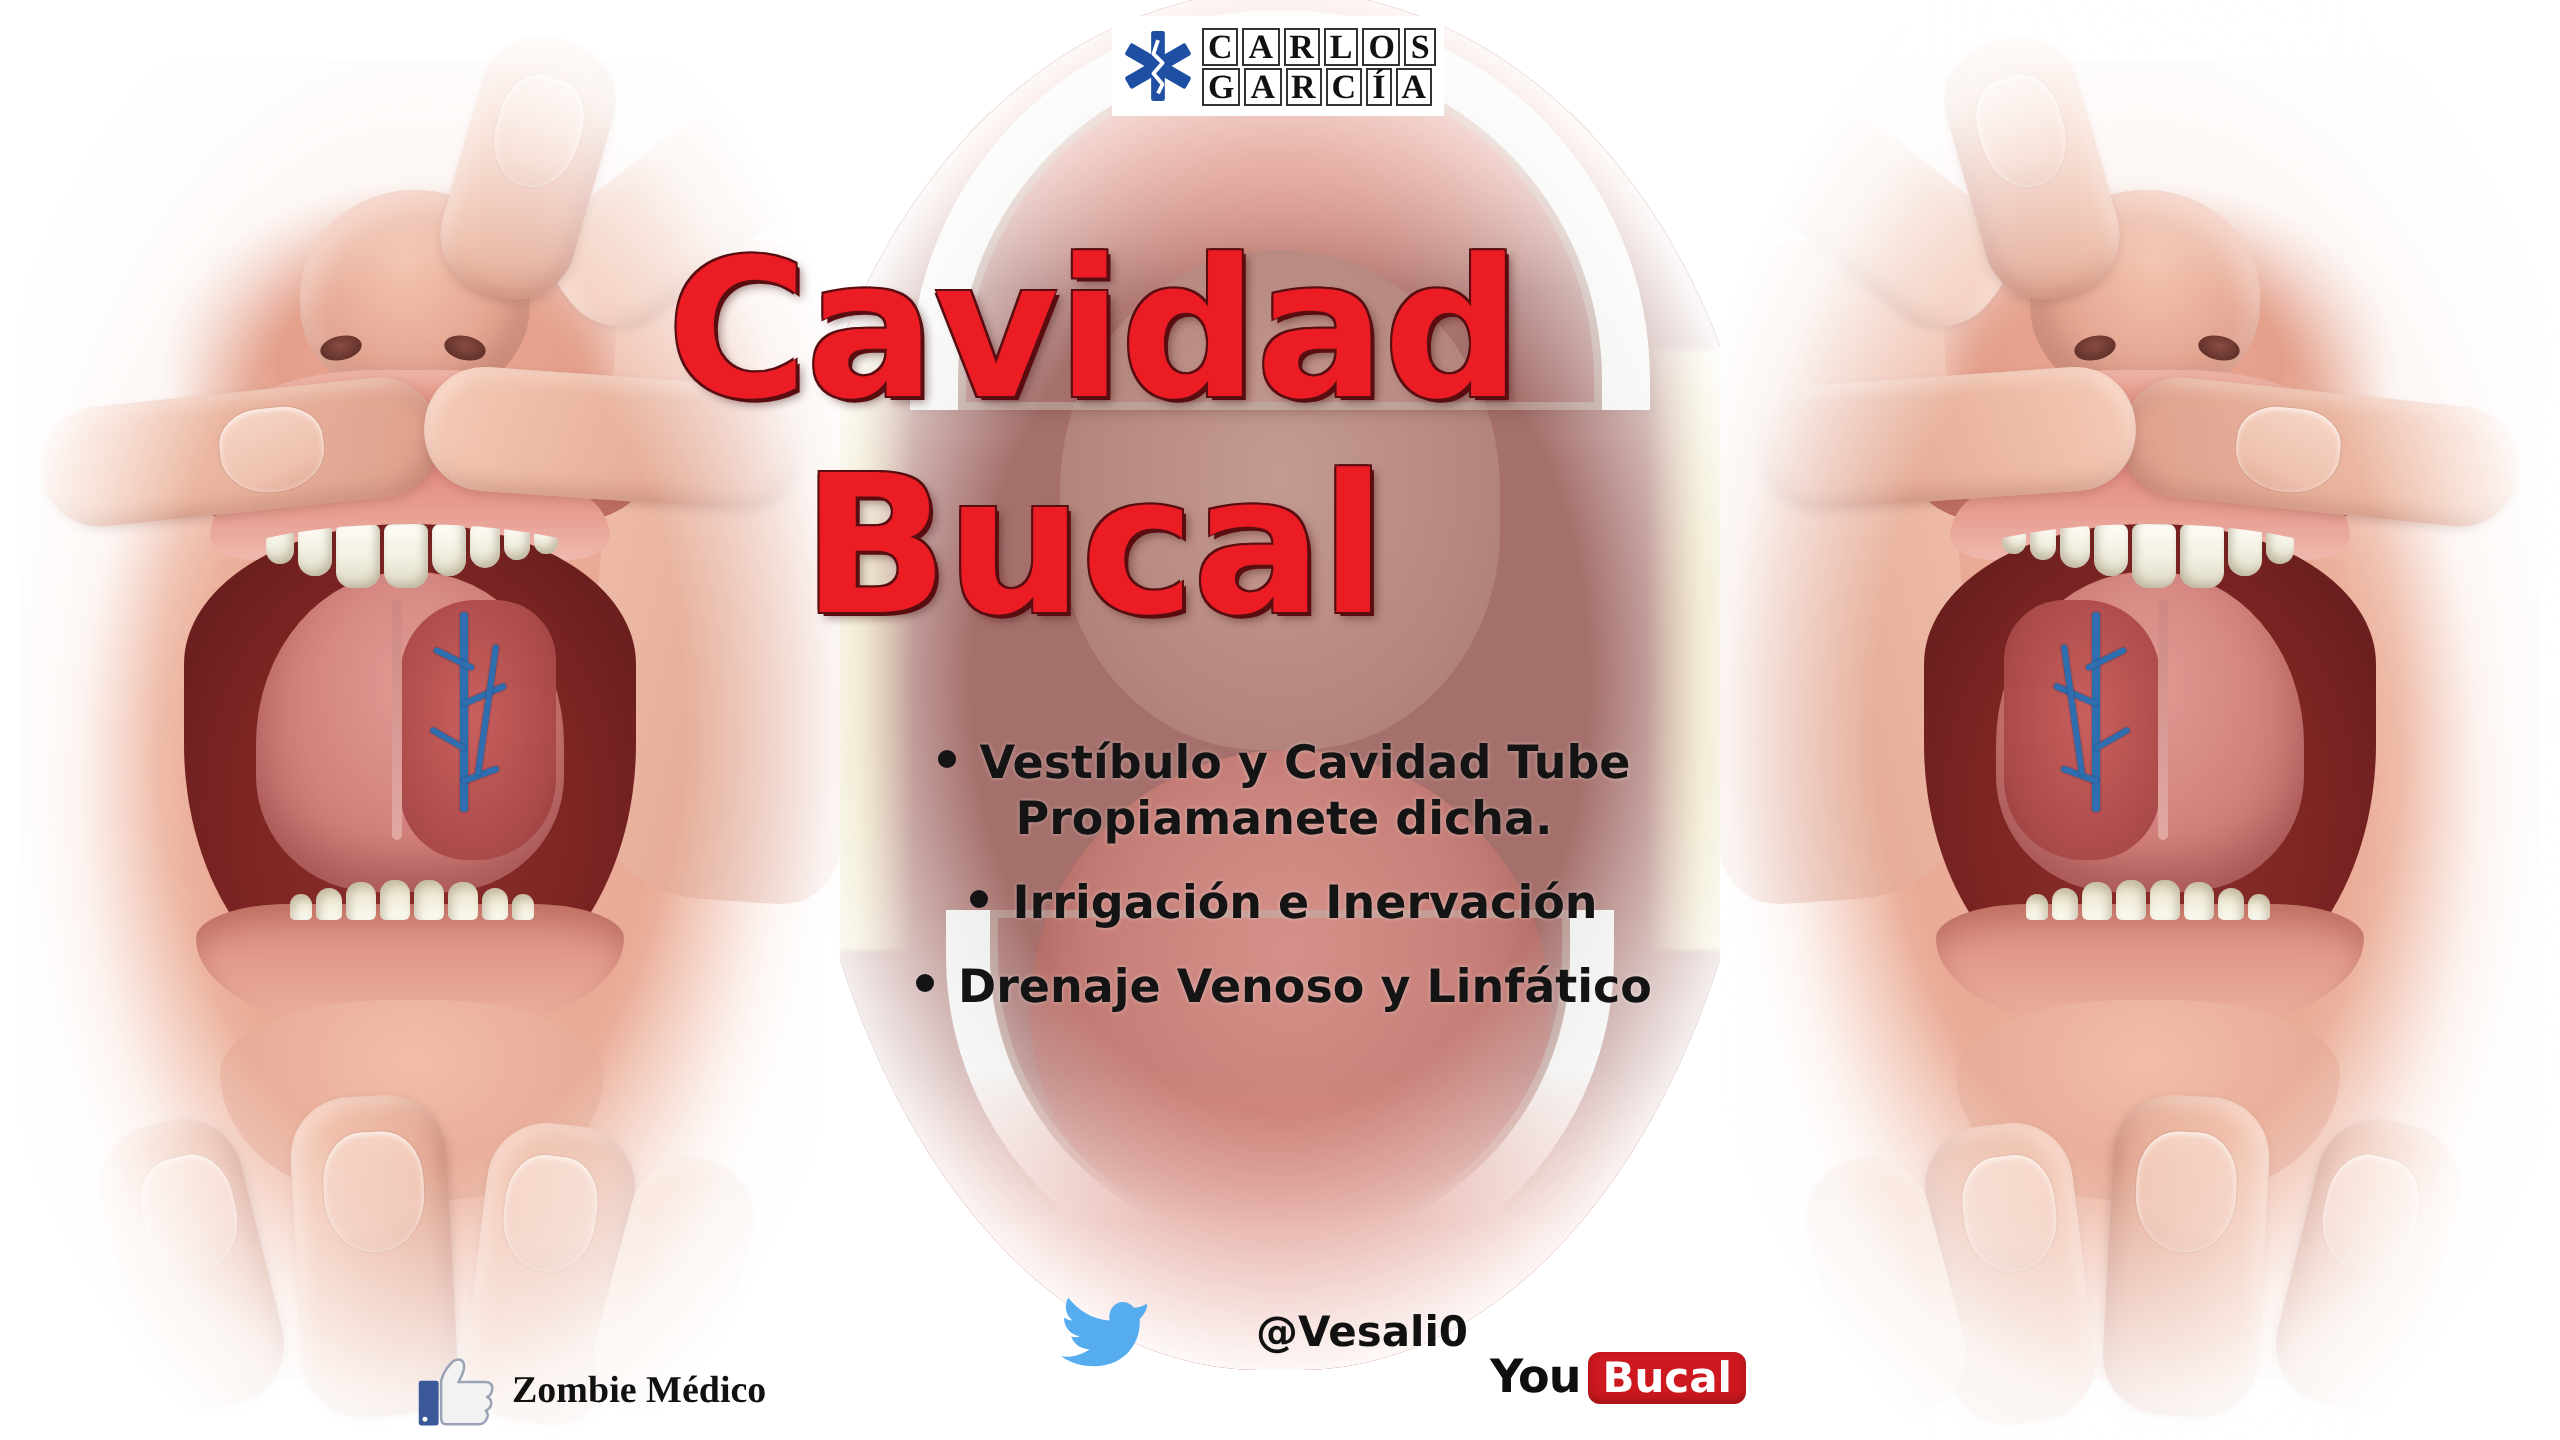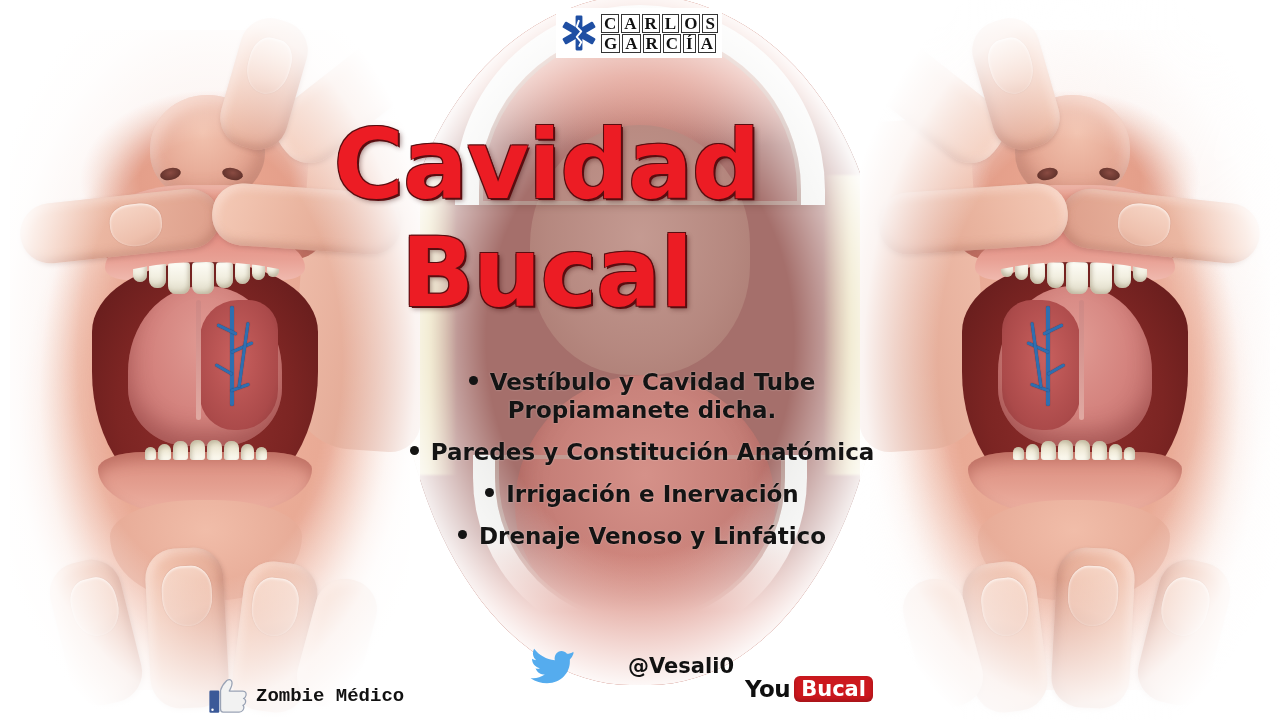--- a/index.html
+++ b/index.html
@@ -260,21 +260,21 @@
     position:relative; top:-3px;
   }
   .bullet .txt { display:inline; }
 
   
   .social { position:absolute; z-index:20; display:flex; align-items:center; }
 
   .social-fb { left:208px; top:678px; }
   .fb-icon { width:40px; height:36px; flex:0 0 auto; }
   .social-fb .label {
-    font-family:Liberation Mono, monospace; font-weight:bold; font-size:19px;
+    font-family:Liberation Serif, serif; font-weight:bold; font-size:19px;
     color:#111; margin-left:8px; white-space:nowrap;
   }
 
   .social-tw { left:528px; top:646px;gap:40px; }
   .tw-icon { width:48px; height:40px; flex:0 0 auto; }
   .social-tw .label {
     font-family:"DejaVu Sans", sans-serif; font-weight:bold; font-size:21px;
     color:#111; margin-left:12px; white-space:nowrap;
   }
 
@@ -471,23 +471,20 @@
   <div class="title">
     <div class="title-line">Cavidad</div>
     <div class="title-line second">Bucal</div>
   </div>
 
   <div class="bullets">
     <div class="bullet">
       <span class="dot"></span><span class="txt">Vestíbulo y Cavidad Tube Propiamanete dicha.</span>
     </div>
     <div class="bullet">
-      <span class="dot"></span><span class="txt">Paredes y Constitución Anatómica</span>
-    </div>
-    <div class="bullet">
       <span class="dot"></span><span class="txt">Irrigación e Inervación</span>
     </div>
     <div class="bullet">
       <span class="dot"></span><span class="txt">Drenaje Venoso y Linfático</span>
     </div>
   </div>
 
   <div class="social social-fb">
     <svg class="fb-icon" viewBox="0 0 64 58">
       <path d="M20 20 C22 12 26 8 30 4 C36 1 40 4 38 12 C37 16 35 19 34 21 L56 21 C60 21 62 24 61 28 C60 32 57 33 57 33 C60 34 61 37 60 40 C59 43 56 44 56 44 C58 46 58 49 56 52 C54 55 50 55 50 55 L24 55 C21 55 20 53 20 50 Z" fill="#f2f2f2" stroke="#9aa3b5" stroke-width="2" stroke-linejoin="round"></path>

